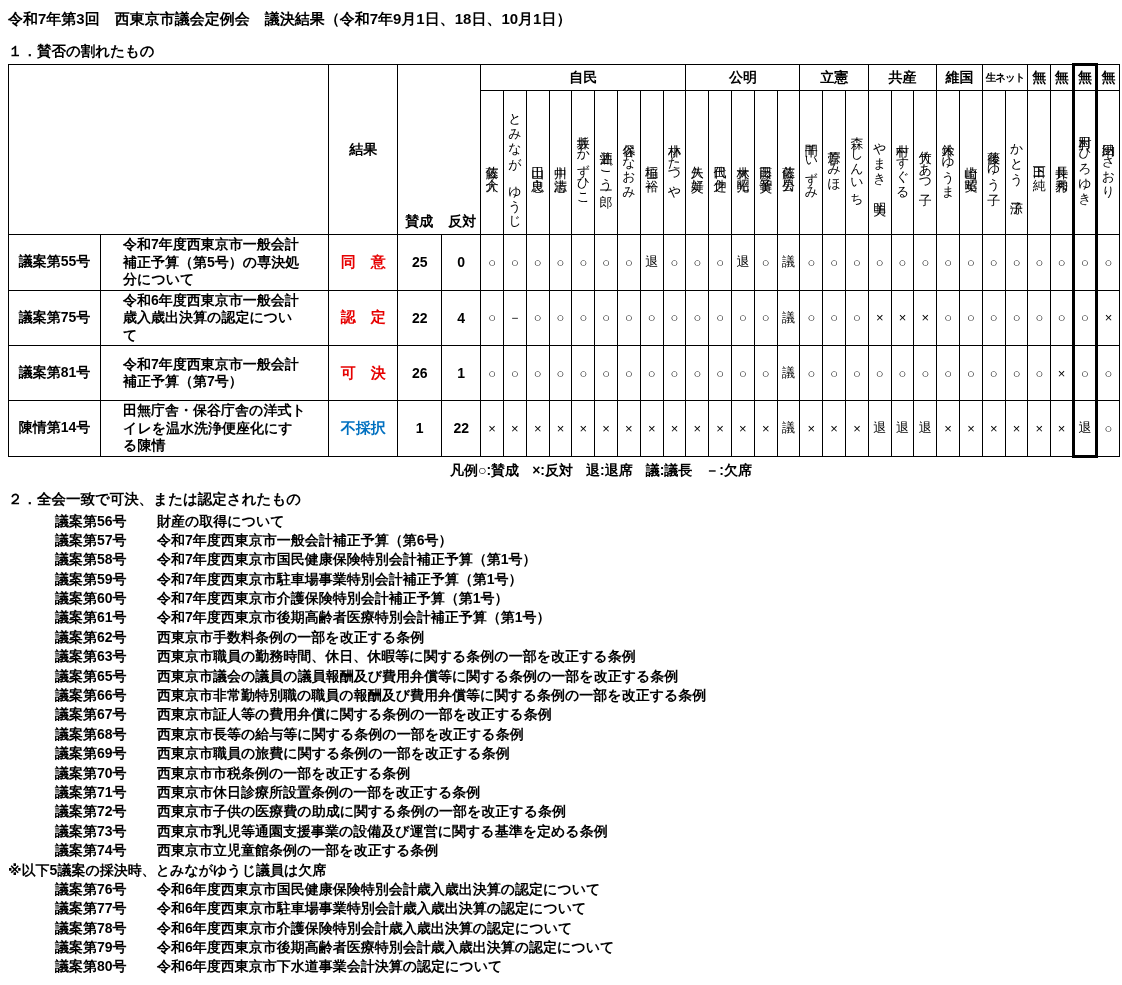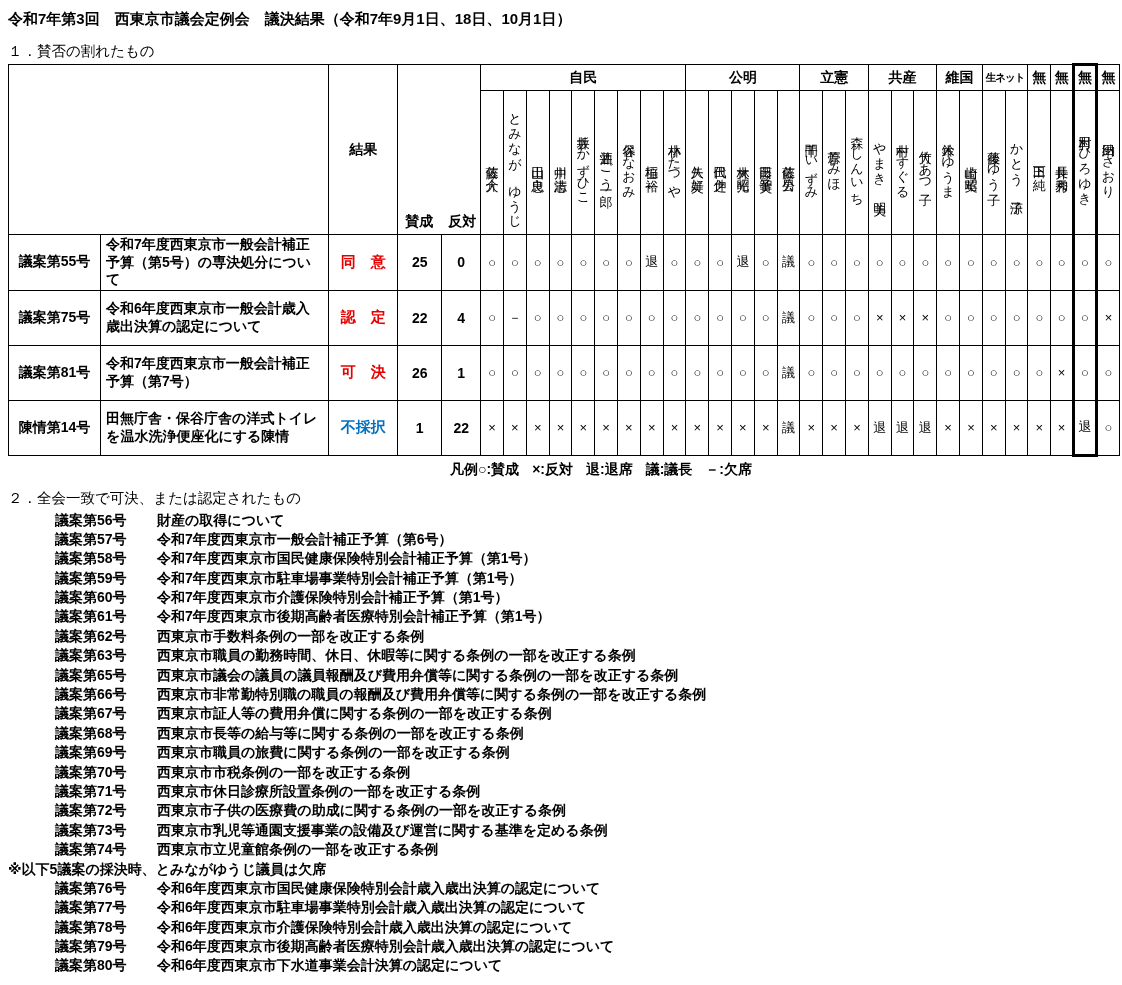--- a/index.html
+++ b/index.html
@@ -5,40 +5,40 @@
   * { box-sizing: border-box; }
   html,body { margin:0; padding:0; }
   body {
     width:1122px; height:985px; background:#ffffff; color:#000;
     font-family:"Liberation Sans","DejaVu Sans",sans-serif;
     -webkit-font-smoothing:antialiased;
   }
   .page { padding:6px 2px 0 8px; }
 
   .doc-title { font-size:15px; font-weight:bold; margin:4px 0 13px 0; white-space:nowrap; }
-  .sec-heading { font-size:14.5px; font-weight:normal; margin:0 0 2px 0; white-space:nowrap; }
+  .sec-heading { font-size:14.5px; font-weight:bold; margin:0 0 2px 0; white-space:nowrap; }
 
   table.votes { border-collapse:collapse; table-layout:fixed; width:1112px; }
   .votes th, .votes td { border:1px solid #000; padding:0; font-weight:normal; overflow:hidden; }
 
   .party-row th { height:26px; font-size:14px; font-weight:bold; text-align:center; vertical-align:middle; white-space:nowrap; }
   th.party-small { font-size:10.5px; letter-spacing:-1px;margin-left:26px; }
 
   th.name-h { height:144px; text-align:center; vertical-align:middle; }
   .vname { writing-mode:vertical-rl; text-orientation:upright; font-size:13px; line-height:1.0;
            margin:0 auto; white-space:nowrap; letter-spacing:0; }
 
   th.result-h { font-size:14px; font-weight:bold; text-align:center; vertical-align:middle; }
   th.ao-h { vertical-align:bottom;margin-top:38px; }
   .ao-wrap { display:flex; justify-content:space-between; padding:0 4px 3px 7px;
              font-size:14px; font-weight:bold; }
 
   td.bill-no { font-size:14px; font-weight:bold; text-align:center; vertical-align:middle; }
   td.bill-title { font-size:14px; font-weight:bold; text-align:left; vertical-align:middle;
-                  padding:1px 5px; line-height:1.25; }
+                  padding:1px 22px; line-height:1.25; }
   td.result { font-size:15px; font-weight:bold; text-align:center; vertical-align:middle; }
   td.num { font-size:14px; font-weight:bold; text-align:center; vertical-align:middle; }
   td.vote { font-size:13px; text-align:center; vertical-align:middle; height:55px; }
 
   .hl { border-left:3px solid #000 !important; border-right:3px solid #000 !important; }
   .hl-top { border-top:3px solid #000 !important; }
   .hl-bottom { border-bottom:3px solid #000 !important; }
 
   .legend { margin:4px 0 0 442px; font-size:14px; font-weight:bold; white-space:nowrap; }
   .legend .lg-label { }

